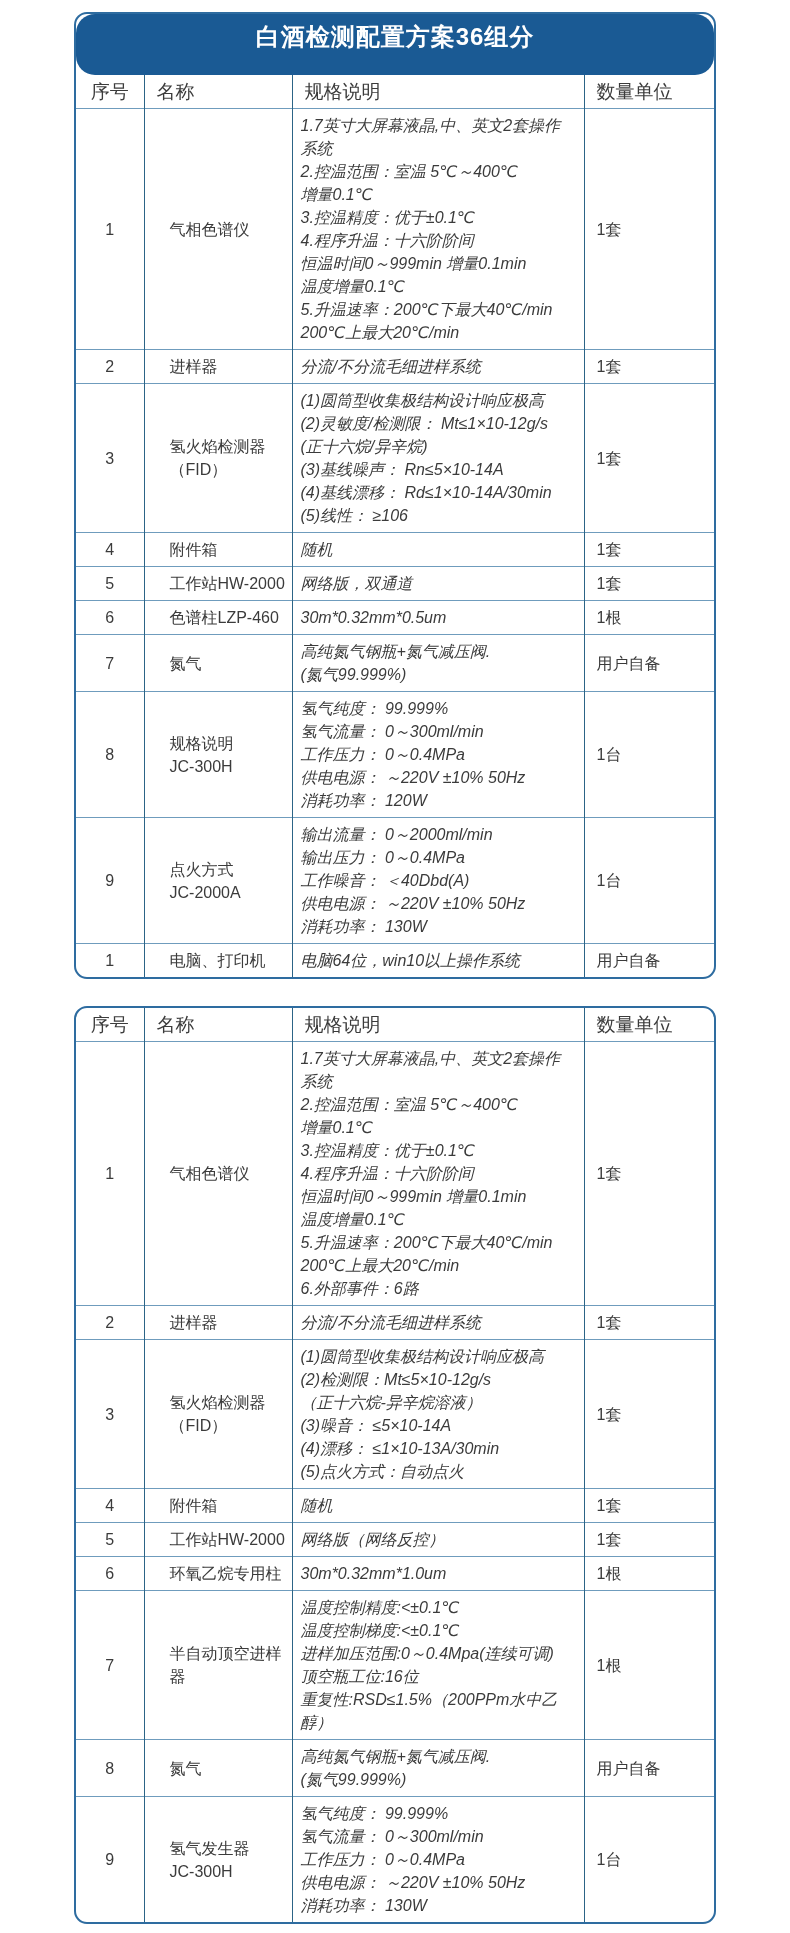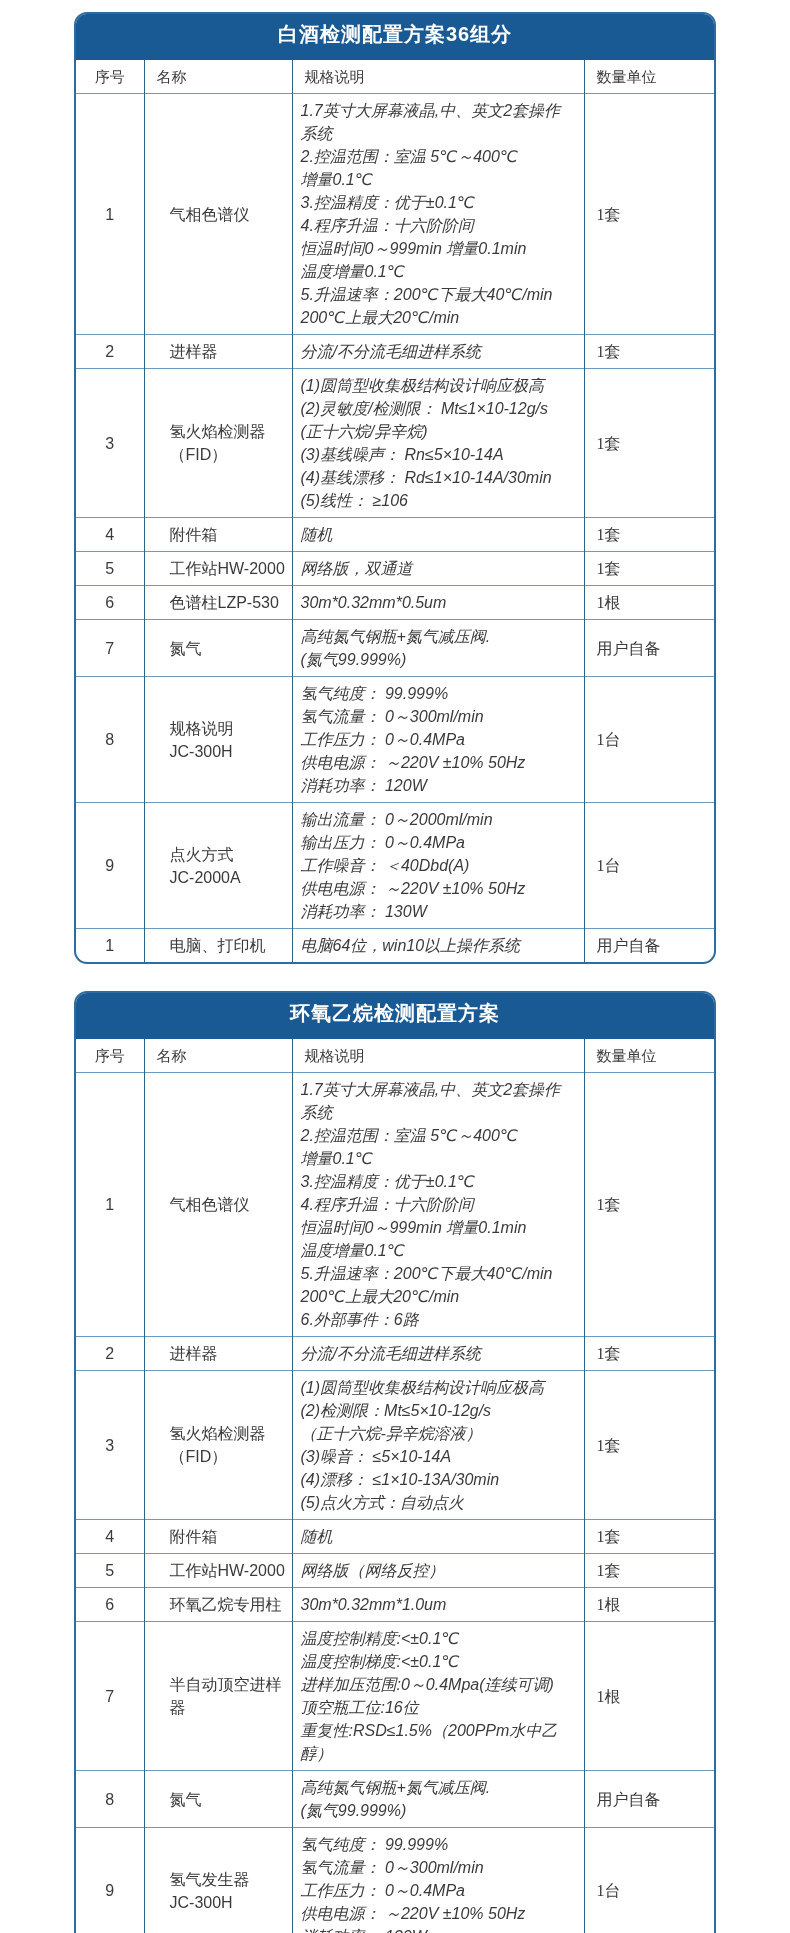--- a/index.html
+++ b/index.html
@@ -14,55 +14,56 @@
     width: 642px;
     margin: 0 auto 27px auto;
     border: 2px solid #2e6ca0;
     border-radius: 13px;
     overflow: hidden;
     background: #ffffff;
   }
   .scheme-header {
     background: #1a5a94;
     color: #ffffff;
-    font-size: 20px;
+    font-size: 24px;
     font-weight: bold;
     text-align: center;
-    padding: 7px 0 12px 0;
+    padding: 7px 0 22px 0;
     letter-spacing: 1px;
+    border-radius: 19px;
   }
   table.spec-table {
     width: 100%;
     border-collapse: collapse;
     table-layout: fixed;
     font-size: 16px;
     line-height: 23px;
   }
   col.c-no   { width: 68px; }
   col.c-name { width: 148px; }
   col.c-spec { width: 292px; }
   col.c-qty  { width: 130px; }
   th, td {
     vertical-align: middle;
     font-weight: normal;
     word-break: break-all;
   }
   th {
     text-align: left;
-    font-size: 15px;
+    font-size: 19px;
     color: #3b3b3b;
     padding: 5px 6px 5px 12px;
   }
   th.col-no { text-align: center; padding-left: 6px; }
   td { border-top: 1px solid #6f9cbd; padding: 5px 6px 5px 12px; }
   td + td, th + th { border-left: 1px solid #2c6486; }
   td.col-no { text-align: center; padding-left: 6px; }
   td.col-name { white-space: pre-line; padding-left: 25px; }
   td.col-spec { white-space: pre-line; padding-left: 8px; font-style: italic; }
-  td.col-qty  { padding-left: 12px; font-family: Liberation Serif, serif; }
+  td.col-qty  { padding-left: 12px; }
 </style>
 </head>
 <body>
 
 <div class="page">
 
   <section class="scheme">
     <div class="scheme-header">白酒检测配置方案36组分</div>
     <table class="spec-table">
       <colgroup>
@@ -119,21 +120,21 @@
             <td class="col-qty">1套</td>
           </tr>
           <tr>
             <td class="col-no">5</td>
             <td class="col-name">工作站HW-2000</td>
             <td class="col-spec">网络版，双通道</td>
             <td class="col-qty">1套</td>
           </tr>
           <tr>
             <td class="col-no">6</td>
-            <td class="col-name">色谱柱LZP-530</td>
+            <td class="col-name">色谱柱LZP-460</td>
             <td class="col-spec">30m*0.32mm*0.5um</td>
             <td class="col-qty">1根</td>
           </tr>
           <tr>
             <td class="col-no">7</td>
             <td class="col-name">氮气</td>
             <td class="col-spec">高纯氮气钢瓶+氮气减压阀.
 (氮气99.999%)</td>
             <td class="col-qty">用户自备</td>
           </tr>
@@ -163,21 +164,20 @@
             <td class="col-no">1</td>
             <td class="col-name">电脑、打印机</td>
             <td class="col-spec">电脑64位，win10以上操作系统</td>
             <td class="col-qty">用户自备</td>
           </tr>
         </tbody>
     </table>
   </section>
 
   <section class="scheme">
-    <div class="scheme-header">环氧乙烷检测配置方案</div>
     <table class="spec-table">
       <colgroup>
         <col class="c-no">
           <col class="c-name">
           <col class="c-spec">
           <col class="c-qty">
       </colgroup>
       <thead>
         <tr>
           <th class="col-no">序号</th>

